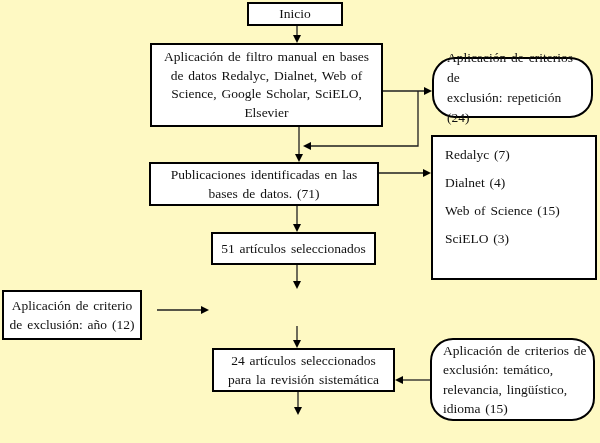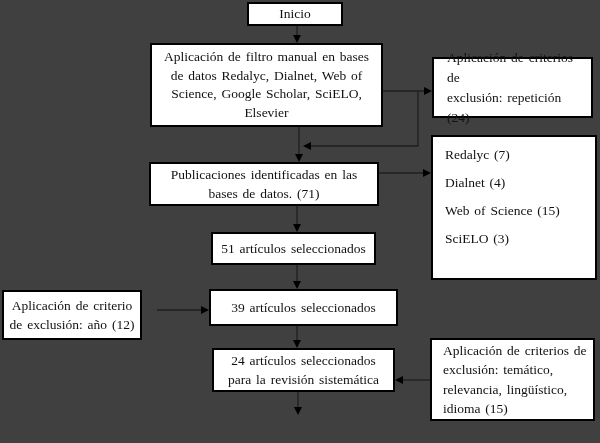--- a/index.html
+++ b/index.html
@@ -1,20 +1,20 @@
 <!DOCTYPE html>
 <html><head>
 <meta charset="utf-8">
 <style>
   html, body { margin: 0; padding: 0; background: #ffffff; }
   .stage {
     position: relative;
     width: 600px;
     height: 443px;
-    background: #404040;
+    background: #fef9c3;
     font-family: "Liberation Serif", "DejaVu Serif", serif;
     color: #111111;
     overflow: hidden;
   }
   .connectors {
     position: absolute;
     left: 0; top: 0;
     width: 600px; height: 443px;
   }
   .node {
@@ -28,20 +28,21 @@
   }
   .c-center {
     align-items: center;
     justify-content: center;
     text-align: center;
   }
   .c-left {
     align-items: center;
     justify-content: flex-end;
     text-align: left;
+    border-radius: 23px;
   }
   .txt { white-space: pre-line; width: 100%; }
   .node-start    { left: 247px; top: 2px;   width: 96px;  height: 24px; border-width: 2.5px; }
   .node-filter   { left: 150px; top: 43px;  width: 233px; height: 84px; line-height: 18.5px; padding: 8px 5px; }
   .node-excl-rep { left: 432px; top: 57px;  width: 161px; height: 61px; line-height: 20px; padding-left: 13px; padding-right: 4px; }
   .node-ident    { left: 149px; top: 162px; width: 230px; height: 44px; line-height: 19px; border-width: 2.5px; }
   .node-sources  { left: 431px; top: 135px; width: 166px; height: 145px; display: block; padding: 4px 16px 0 12px; }
   .node-sources .src-item { line-height: 28px; }
   .node-sel51    { left: 211px; top: 232px; width: 165px; height: 33px; }
   .node-exclyear { left: 2px;   top: 290px; width: 140px; height: 50px; line-height: 19px; border-width: 2.5px; }
@@ -145,23 +146,20 @@
 
   <div class="node node-sel51 c-center">
     <div class="txt">51 artículos seleccionados</div>
   </div>
 
   <div class="node node-exclyear c-center">
     <div class="txt">Aplicación de criterio
 de exclusión: año (12)</div>
   </div>
 
-  <div class="node node-sel39 c-center">
-    <div class="txt">39 artículos seleccionados</div>
-  </div>
 
   <div class="node node-sel24 c-center">
     <div class="txt">24 artículos seleccionados
 para la revisión sistemática</div>
   </div>
 
   <div class="node node-exclthem c-left">
     <div class="txt">Aplicación de criterios de
 exclusión: temático,
 relevancia, lingüístico,

